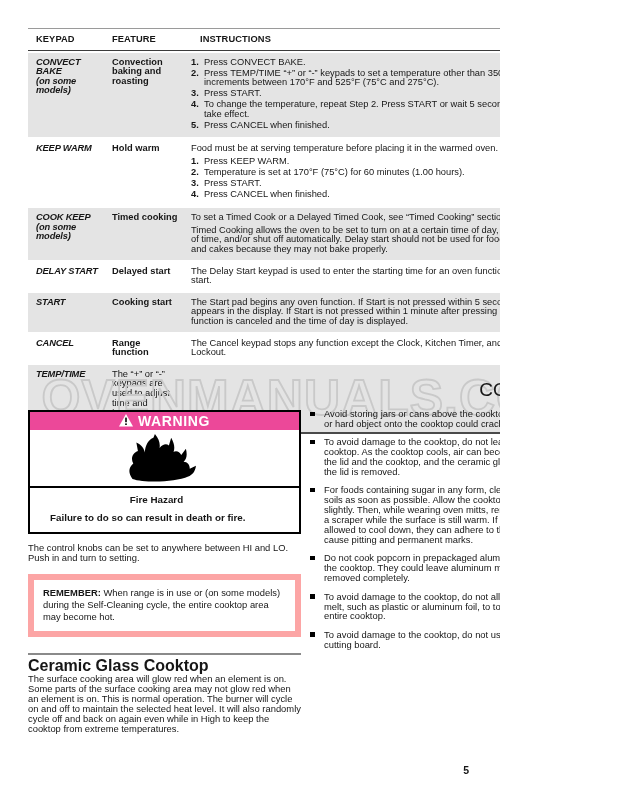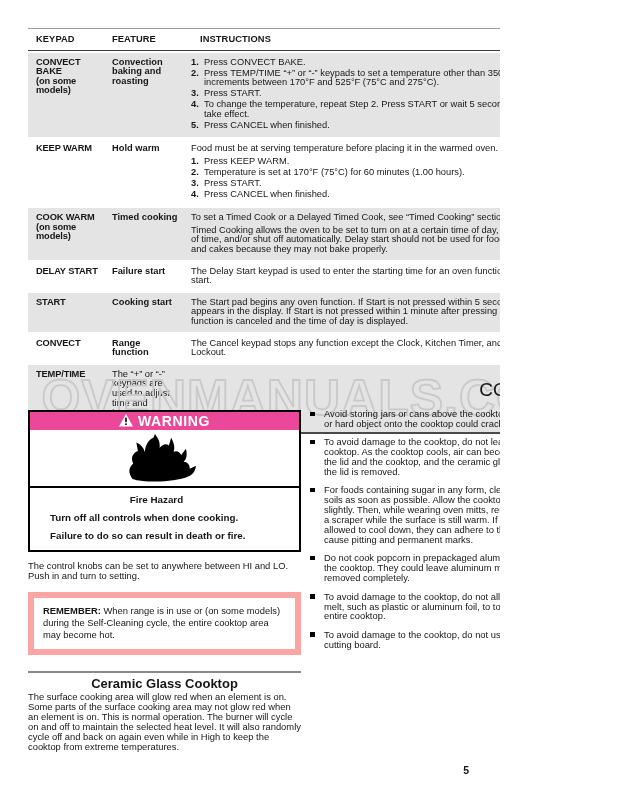--- a/index.html
+++ b/index.html
@@ -10,21 +10,21 @@
   }
   
   .keypad-table{position:absolute;left:28px;top:28px;width:564px;font-size:9.3px;line-height:9.6px;}
   .thead{display:grid;grid-template-columns:76px 79px 1fr;border-top:1.5px solid #9a9a9a;border-bottom:1.8px solid #3c3c3c;}
   .thead .hcell{font-weight:bold;padding:6px 4px 5px 8px;letter-spacing:.1px;}
   .thead .hcell.hdr-instructions{padding-left:17px;}
   .trow{display:grid;grid-template-columns:76px 79px 1fr;border-top:2px solid #fff;}
   .trow.shaded{background:#e4e4e4;}
   .tbody{border-bottom:2px solid #4a4a4a;}
   .cell{padding:5px 4px 5px 8px;}
-  .kname{font-weight:bold;letter-spacing:-0.15px;}
+  .kname{font-weight:bold;letter-spacing:-0.15px;font-style:italic;}
   .col-feature{font-weight:bold;}
   .ipara{margin:0 0 3px 0;}
   .ipara:last-child{margin-bottom:0;}
   .istep{display:grid;grid-template-columns:13px 1fr;margin-bottom:1.5px;}
   .inum{font-weight:bold;}
   
   .watermark{position:absolute;left:28px;top:369px;width:564px;height:62px;z-index:0;}
   
   .section-title{position:absolute;left:0;top:379px;width:620px;text-align:right;
     font-size:19px;font-weight:normal;letter-spacing:0.2px;z-index:2;}
@@ -40,21 +40,21 @@
   .warn-hazard{text-align:center;font-weight:bold;font-size:9.8px;margin-bottom:8px;}
   .warn-line{font-weight:bold;font-size:9.8px;margin:0 0 8px 12px;}
   .warn-line:last-child{margin-bottom:0;}
   
   .knobs{margin-top:9px;}
   
   .remember{margin-top:11px;border:6px solid #fca5a5;padding:7px 9px 8px 9px;line-height:12px;}
   .remember b{font-weight:bold;}
   
   .divider{margin-top:16px;height:2px;background:#8a8a8a;}
-  .subhead{margin-top:6px;font-size:13px;font-weight:bold;text-align:center;}
+  .subhead{margin-top:6px;font-size:16px;font-weight:bold;}
   .para{margin-top:3px;}
   
   .bullet{display:grid;grid-template-columns:16px 1fr;margin-bottom:8.5px;}
   .bsq{width:4.5px;height:4.5px;background:#000;margin-top:2.5px;margin-left:2px;}
   
   .page-num{position:absolute;right:31px;top:764px;font-size:10.5px;font-weight:bold;}
 </style>
 </head>
 <body>
 
@@ -116,50 +116,50 @@
               <span>Press START.</span>
             </div>
             <div class="istep">
               <span class="inum">4.</span>
               <span>Press CANCEL when finished.</span>
             </div>
           </div>
         </div>
         <div class="trow shaded">
           <div class="cell col-keypad">
-            <div class="kname">COOK WARM</div>
+            <div class="kname">COOK KEEP</div>
             <div class="kname">(on some models)</div>
           </div>
           <div class="cell col-feature">Timed cooking</div>
           <div class="cell col-instructions">
             <div class="ipara">To set a Timed Cook or a Delayed Timed Cook, see “Timed Cooking” section.</div>
             <div class="ipara">Timed Cooking allows the oven to be set to turn on at a certain time of day, cook for a set length of time, and/or shut off automatically. Delay start should not be used for foods such as breads and cakes because they may not bake properly.</div>
           </div>
         </div>
         <div class="trow">
           <div class="cell col-keypad">
             <div class="kname">DELAY START</div>
           </div>
-          <div class="cell col-feature">Failure start</div>
+          <div class="cell col-feature">Delayed start</div>
           <div class="cell col-instructions">
             <div class="ipara">The Delay Start keypad is used to enter the starting time for an oven function with a delayed start.</div>
           </div>
         </div>
         <div class="trow shaded">
           <div class="cell col-keypad">
             <div class="kname">START</div>
           </div>
           <div class="cell col-feature">Cooking start</div>
           <div class="cell col-instructions">
             <div class="ipara">The Start pad begins any oven function. If Start is not pressed within 5 seconds, “PUSH” appears in the display. If Start is not pressed within 1 minute after pressing a keypad, the function is canceled and the time of day is displayed.</div>
           </div>
         </div>
         <div class="trow">
           <div class="cell col-keypad">
-            <div class="kname">CONVECT</div>
+            <div class="kname">CANCEL</div>
           </div>
           <div class="cell col-feature">Range function</div>
           <div class="cell col-instructions">
             <div class="ipara">The Cancel keypad stops any function except the Clock, Kitchen Timer, and Oven Control Lockout.</div>
           </div>
         </div>
         <div class="trow shaded">
           <div class="cell col-keypad">
             <div class="kname">TEMP/TIME</div>
           </div>
@@ -186,21 +186,20 @@
         </svg>
         <span>WARNING</span>
       </div>
       <div class="warnflame">
         <svg width="78" height="48" viewBox="0 0 100 62">
           <path fill="#000" d="M8 58 C2 50 3 43 9 38 C5 31 9 24 15 22 L13 11 C20 14 23 19 24 24 C24 15 29 7 35 5 L37 0 C42 6 44 12 43 18 C47 13 52 12 55 15 L58 5 C62 12 63 18 61 23 C65 21 69 23 71 27 L77 19 C79 27 78 32 74 36 C79 36 82 40 82 45 L90 41 C89 49 85 53 80 55 C62 63 22 63 8 58 Z"></path>
         </svg>
       </div>
       <div class="warntext">
         <div class="warn-hazard">Fire Hazard</div>
-        <div class="warn-line">Turn off all controls when done cooking.</div>
         <div class="warn-line">Failure to do so can result in death or fire.</div>
       </div>
     </div>
 
     <div class="knobs">The control knobs can be set to anywhere between HI and LO. Push in and turn to setting.</div>
 
     <div class="remember">
       <b>REMEMBER:</b><span> When range is in use or (on some models) during the Self-Cleaning cycle, the entire cooktop area may become hot.</span>
     </div>
 

